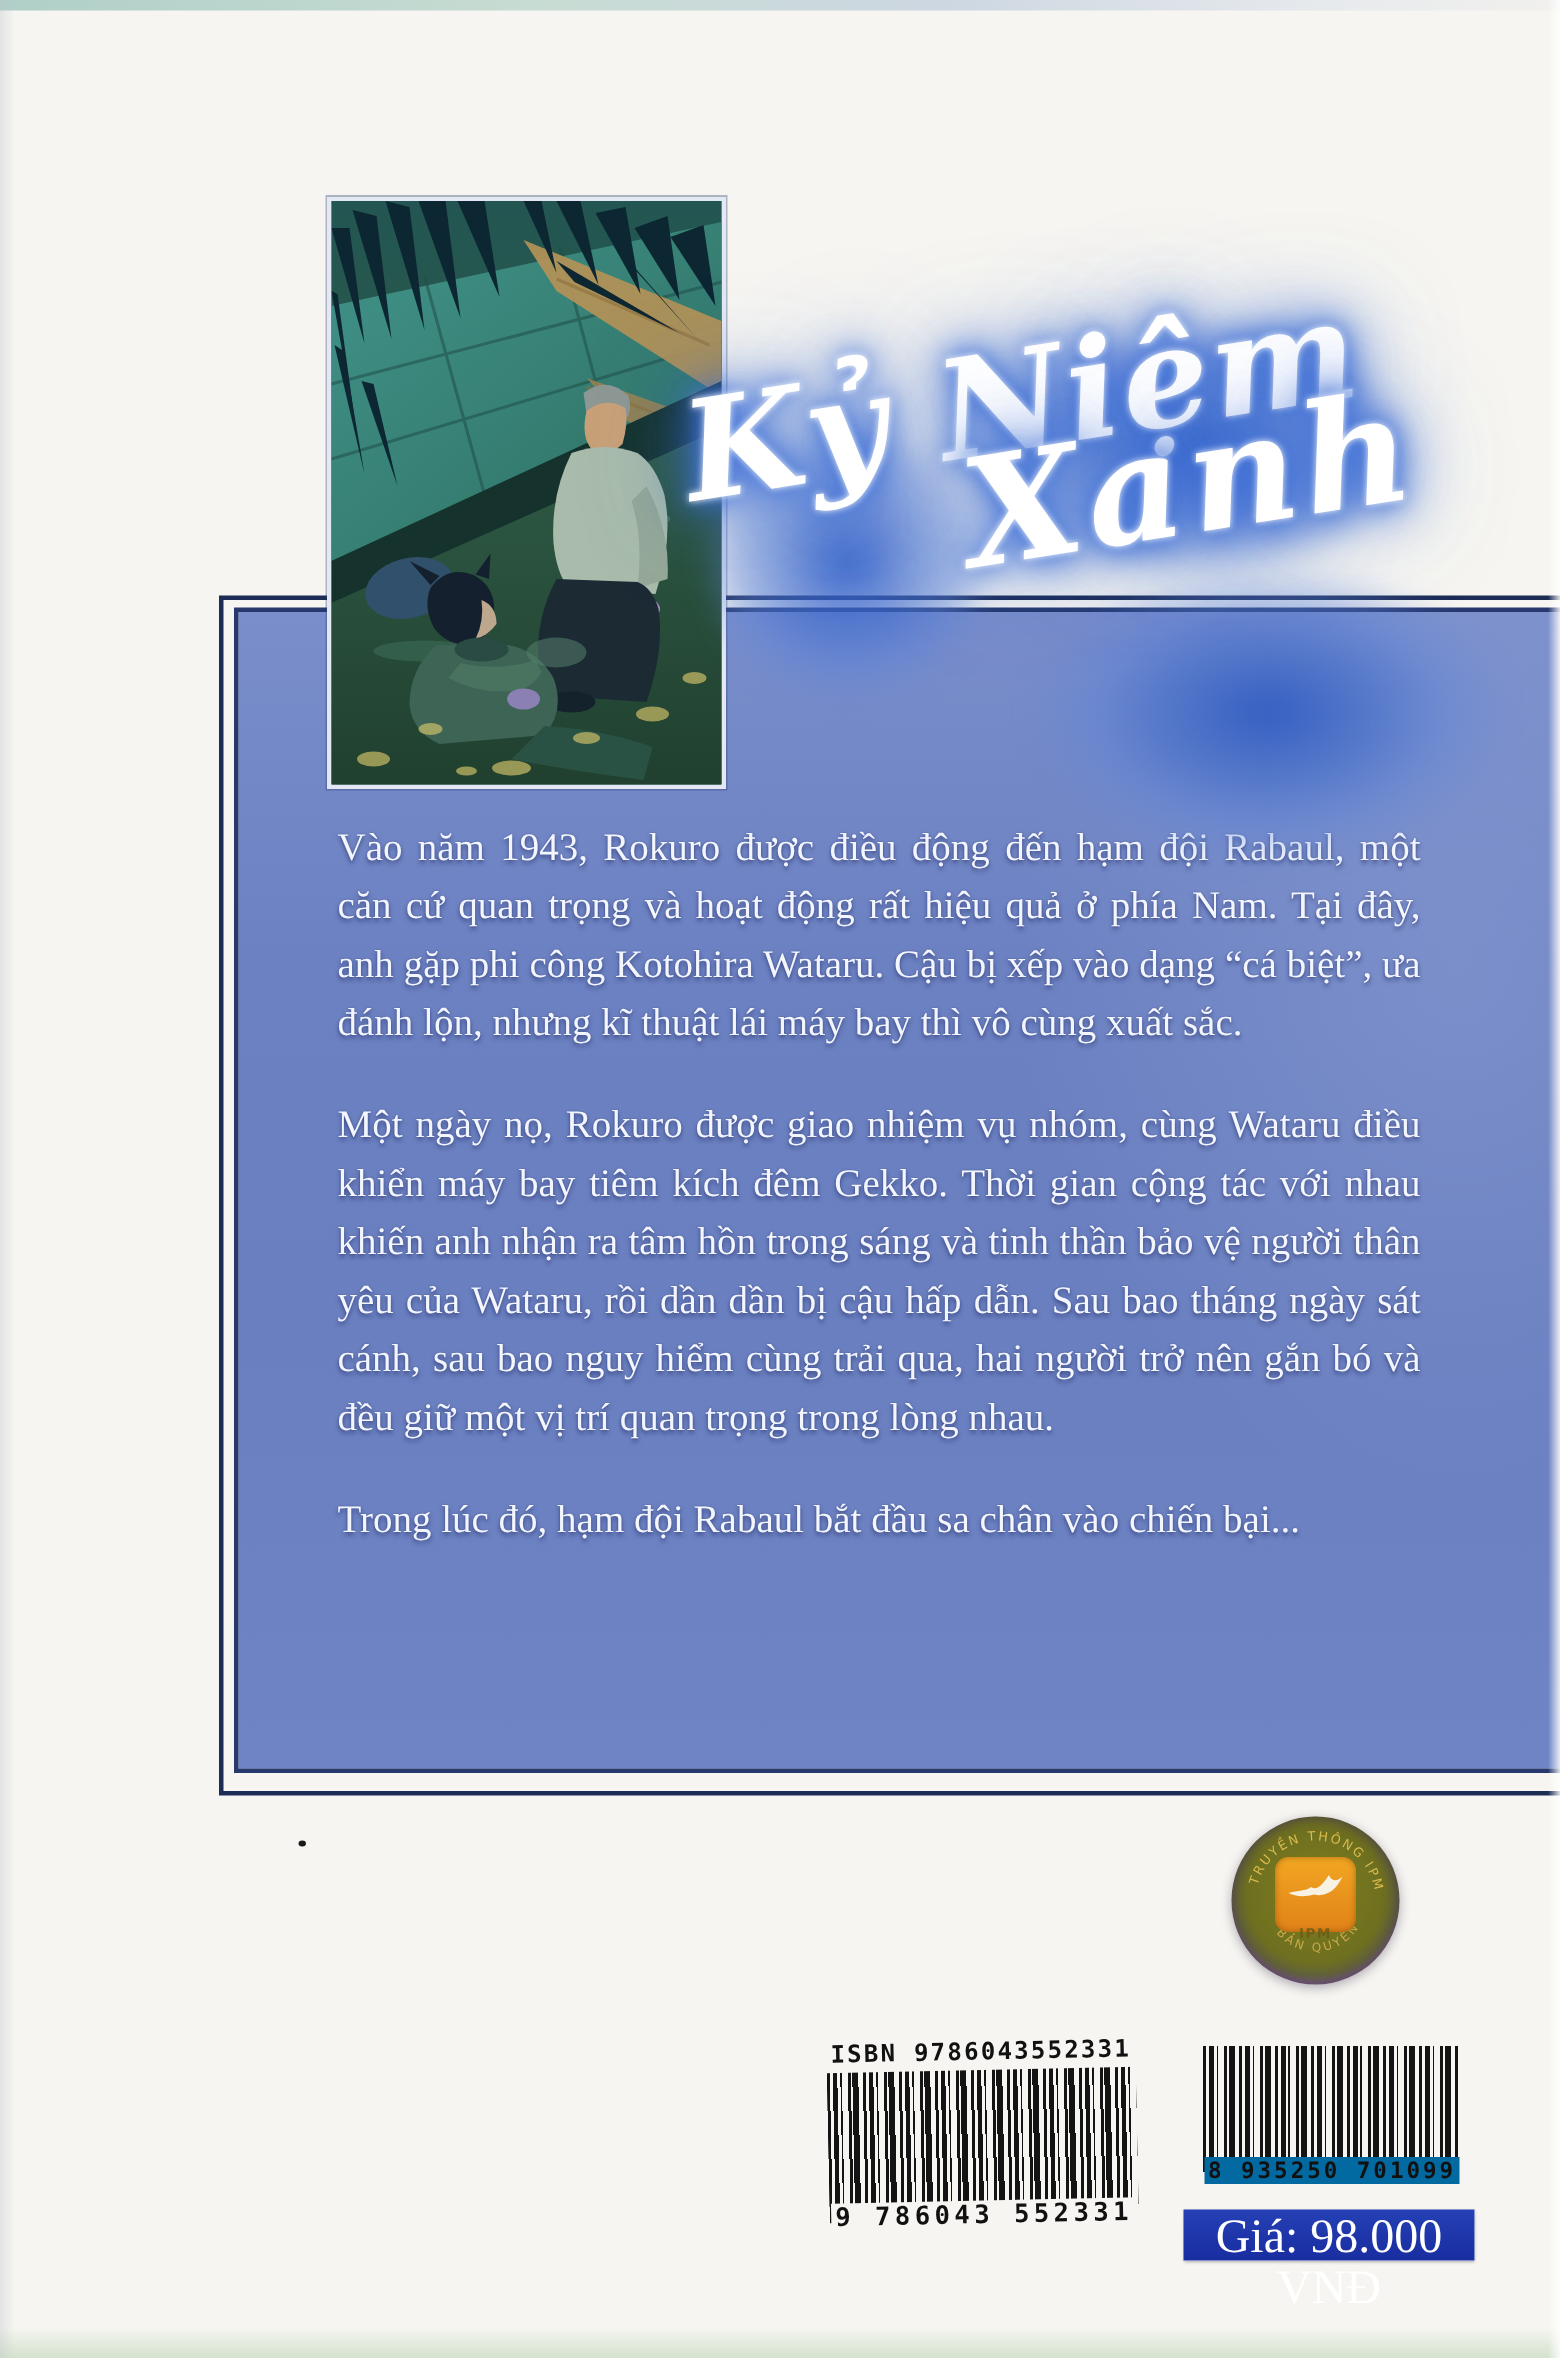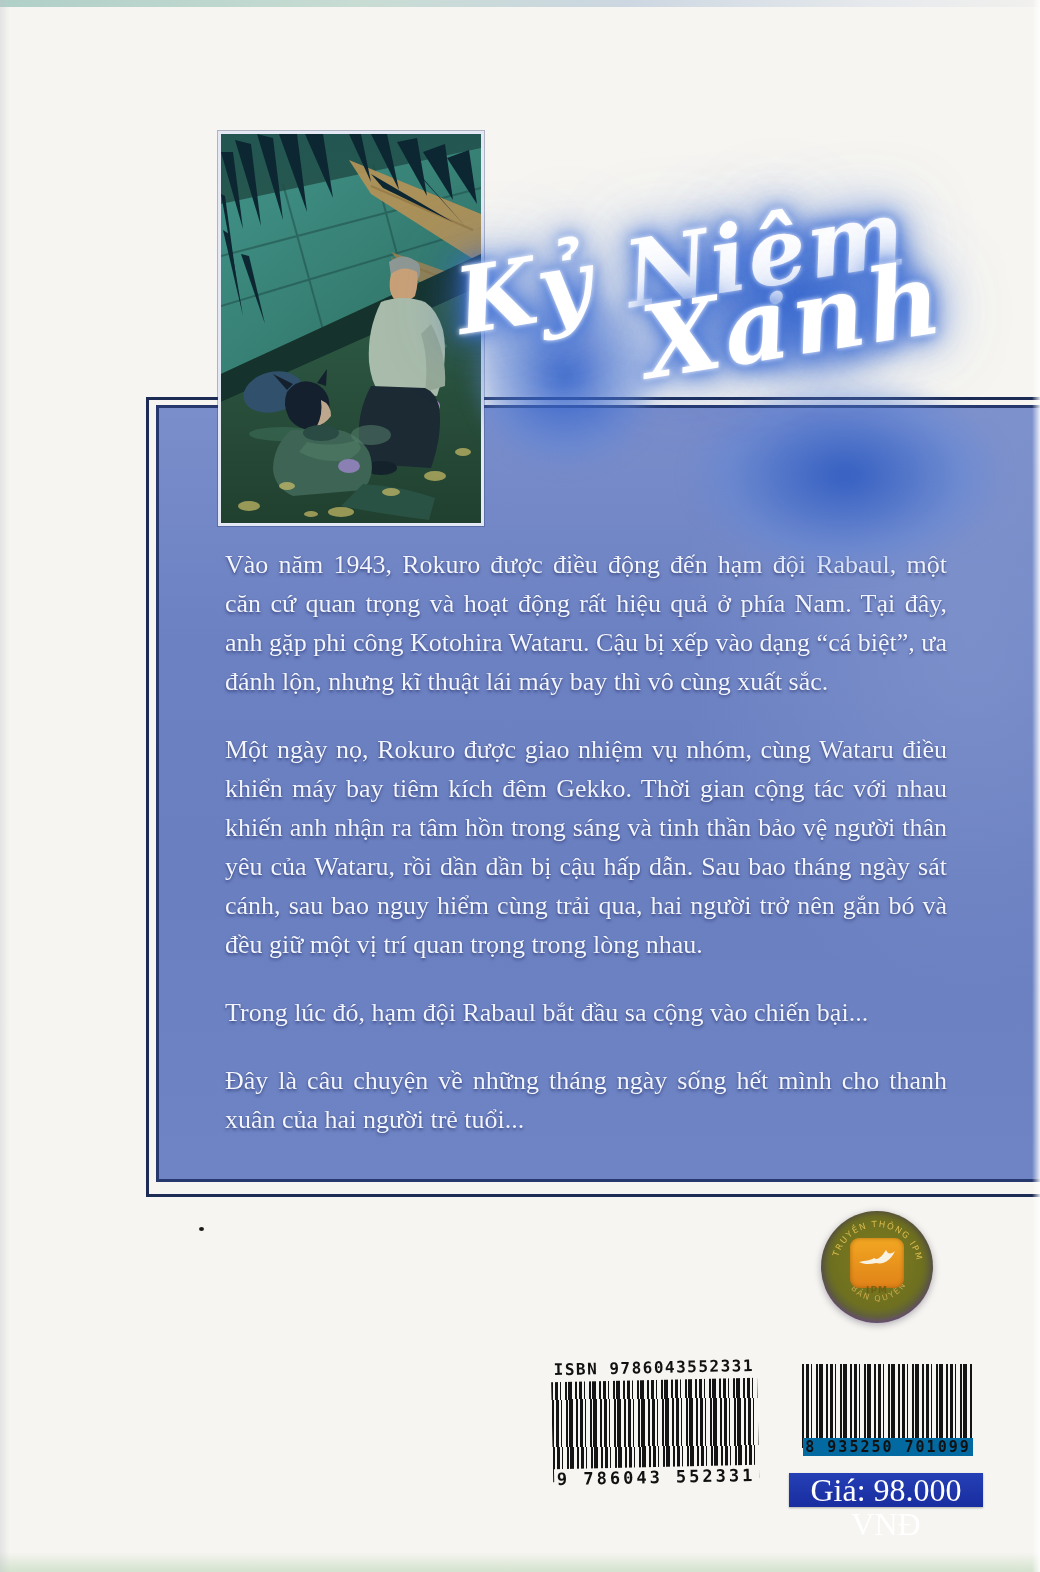--- a/index.html
+++ b/index.html
@@ -105,22 +105,21 @@
 <div class="photo-edge-left"></div>
 <div class="speck"></div>
 
 <div class="outer-frame"></div>
 
 <div class="panel"></div>
 
 <div class="synopsis">
   <p>Vào năm 1943, Rokuro được điều động đến hạm đội Rabaul, một căn cứ quan trọng và hoạt động rất hiệu quả ở phía Nam. Tại đây, anh gặp phi công Kotohira Wataru. Cậu bị xếp vào dạng “cá biệt”, ưa đánh lộn, nhưng kĩ thuật lái máy bay thì vô cùng xuất sắc.</p>
   <p>Một ngày nọ, Rokuro được giao nhiệm vụ nhóm, cùng Wataru điều khiển máy bay tiêm kích đêm Gekko. Thời gian cộng tác với nhau khiến anh nhận ra tâm hồn trong sáng và tinh thần bảo vệ người thân yêu của Wataru, rồi dần dần bị cậu hấp dẫn. Sau bao tháng ngày sát cánh, sau bao nguy hiểm cùng trải qua, hai người trở nên gắn bó và đều giữ một vị trí quan trọng trong lòng nhau.</p>
-  <p>Trong lúc đó, hạm đội Rabaul bắt đầu sa cộng vào chiến bại...</p>
-  <p>Đây là câu chuyện về những tháng ngày sống hết mình cho thanh xuân của hai người trẻ tuổi...</p>
+  <p>Trong lúc đó, hạm đội Rabaul bắt đầu sa chân vào chiến bại...</p>
 </div>
 
 <div class="illustration">
   <svg width="260" height="389" viewBox="0 0 260 389">
     <defs>
       <linearGradient id="bgG" x1="0" y1="0" x2="0" y2="1">
         <stop offset="0" stop-color="#235652"></stop>
           <stop offset=".5" stop-color="#2b5a49"></stop>
           <stop offset="1" stop-color="#1f4034"></stop>
       </linearGradient>

